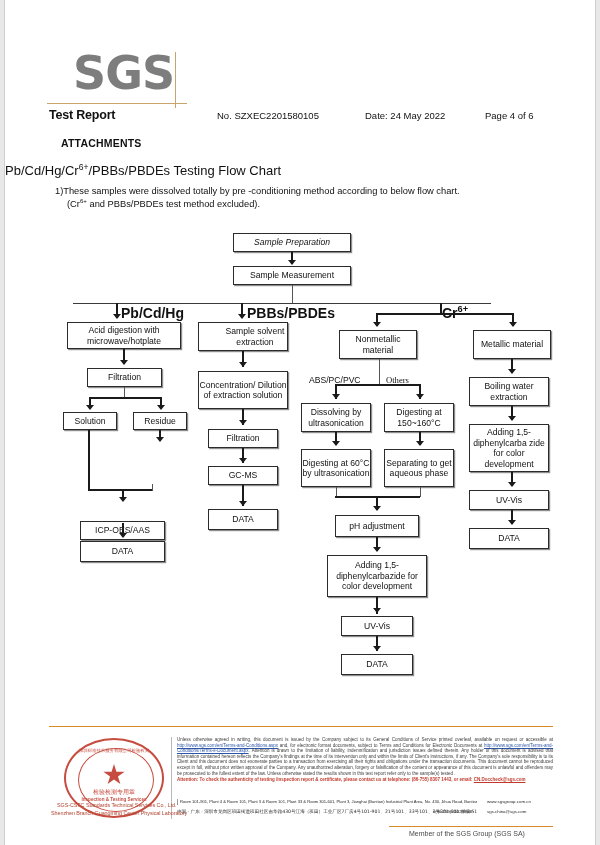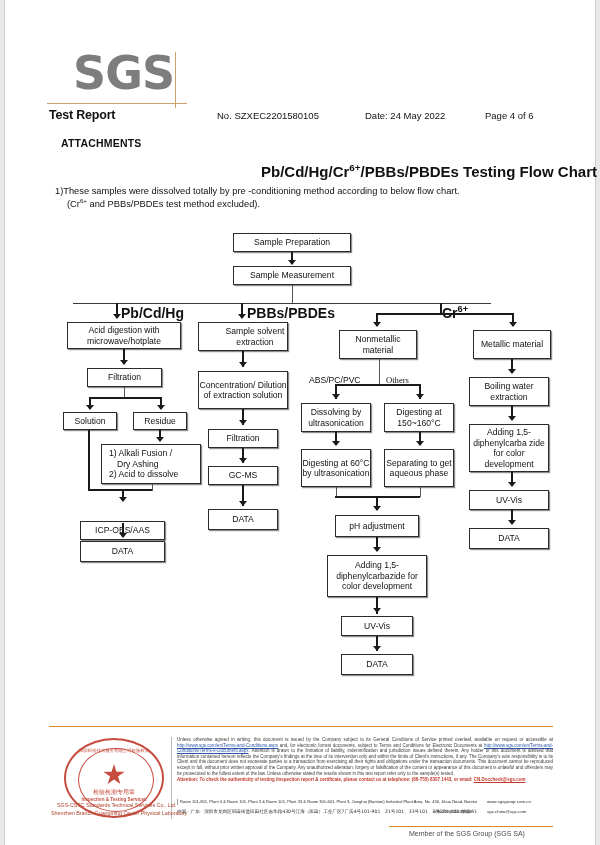--- a/index.html
+++ b/index.html
@@ -29,21 +29,21 @@
   #logo-hrule { position: absolute; left: -26px; top: 53px; width: 140px; height: 1px; background: #c8a46a; }
 
   
   #hdr { position: absolute; left: 0; top: 108px; width: 592px; height: 18px; }
   #hdr .ttl { position: absolute; left: 44px; top: 0; font-size: 12.5px; font-weight: bold; color: #111; letter-spacing: -0.2px;}
   #hdr .no  { position: absolute; left: 212px; top: 2px; font-size: 9.5px; color: #111; }
   #hdr .dt  { position: absolute; left: 360px; top: 2px; font-size: 9.5px; color: #111; }
   #hdr .pg  { position: absolute; left: 480px; top: 2px; font-size: 9.5px; color: #111; }
 
   #attach { position: absolute; left: 56px; top: 137px; font-size: 10.5px; font-weight: bold; color: #111; letter-spacing: 0.2px;}
-  #chart-title { position: absolute; left: 0; top: 163px; width: 592px; text-align: right; font-size: 15px; font-weight: bold; color: #111; }
+  #chart-title { position: absolute; left: 0; top: 163px; width: 592px; text-align: left; font-size: 13px; font-weight: normal; color: #111; }
   sup { font-size: 0.66em; vertical-align: super; line-height: 0; }
 
   #note1 { position: absolute; left: 50px; top: 185px; width: 520px; font-size: 9.3px; color: #111; line-height: 13px; }
   #note1 .ln2 { margin-left: 12px; }
 
   
   #flow { position: absolute; left: 0; top: 0; width: 592px; height: 845px; }
   .box {
     position: absolute;
     border: 1px solid #2b2b2b;
@@ -168,21 +168,21 @@
 
   <div id="chart-title"><span>Pb/Cd/Hg/Cr</span><sup>6+</sup><span>/PBBs/PBDEs Testing Flow Chart</span></div>
 
   <div id="note1">
     <div>1)These samples were dissolved totally by pre -conditioning method according to below flow chart.</div>
     <div class="ln2"><span>(Cr</span><sup>6+</sup><span> and PBBs/PBDEs  test method excluded).</span></div>
   </div>
 
   <div id="flow">
 
-    <div class="box" style="left:228px; top:233px; width:118px; height:19px;">Sample Preparation</div>
+    <div class="box" style="left:228px; top:233px; width:118px; height:19px;font-style:italic;">Sample Preparation</div>
     <div class="ln vln" style="left:286px; top:252px; height:12px;"></div>
     <div class="arrow" style="left:283px; top:260px;"></div>
     <div class="box" style="left:228px; top:266px; width:118px; height:19px;">Sample Measurement</div>
 
     <div class="ln vln thin" style="left:286.5px; top:285px; height:19px; width:1px; background:#555;"></div>
     <div class="ln hln thin" style="left:68px; top:303px; width:418px; height:1px; background:#3a3a3a;"></div>
 
     <div class="blabel" style="left:116px; top:305px;">Pb/Cd/Hg</div>
     <div class="blabel" style="left:242px; top:305px;">PBBs/PBDEs</div>
     <div class="blabel" style="left:437px; top:305px;"><span>Cr</span><sup>6+</sup></div>
@@ -200,27 +200,20 @@
     <div class="ln vln" style="left:84px; top:397px; height:11px;"></div>
     <div class="arrow" style="left:81px; top:405px;"></div>
     <div class="ln vln" style="left:155px; top:397px; height:11px;"></div>
     <div class="arrow" style="left:152px; top:405px;"></div>
 
     <div class="box" style="left:58px; top:412px; width:54px; height:18px;">Solution</div>
     <div class="box" style="left:128px; top:412px; width:54px; height:18px;">Residue</div>
 
     <div class="ln vln" style="left:154px; top:430px; height:11px;"></div>
     <div class="arrow" style="left:151px; top:437px;"></div>
-    <div class="box left" style="left:96px; top:444px; width:100px; height:40px; padding-left:7px;">
-      <div style="text-align:left;">
-        <div>1) Alkali Fusion /</div>
-        <div style="margin-left:8px;">Dry Ashing</div>
-        <div>2) Acid to dissolve</div>
-      </div>
-    </div>
 
     <div class="ln vln" style="left:83px; top:430px; height:60px;"></div>
     <div class="ln vln thin" style="left:146.5px; top:484px; height:7px; width:1px; background:#555;"></div>
     <div class="ln hln" style="left:83px; top:489px; width:64px;"></div>
     <div class="ln vln" style="left:117px; top:489px; height:11px;"></div>
     <div class="arrow" style="left:114px; top:497px;"></div>
 
     <div class="box" style="left:75px; top:521px; width:85px; height:19px;">ICP-OES/AAS</div>
     <div class="ln vln" style="left:117px; top:523px; height:14px;"></div>
     <div class="arrow" style="left:114px; top:533px;"></div>

